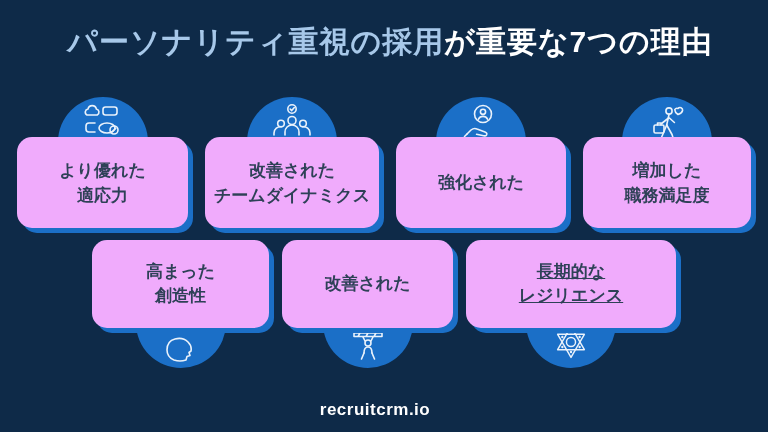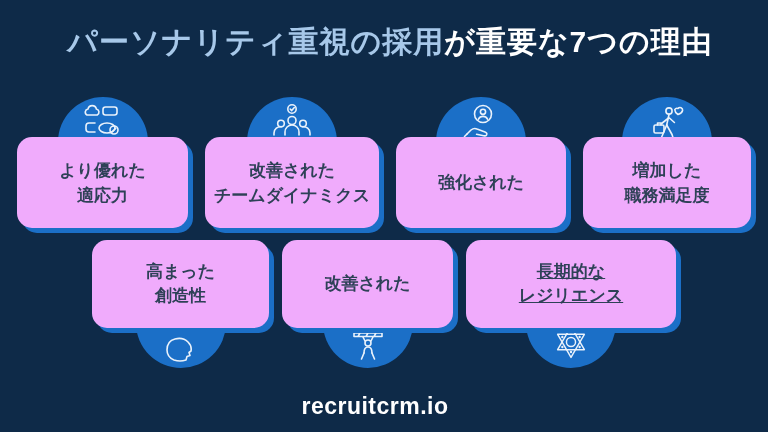--- a/index.html
+++ b/index.html
@@ -39,21 +39,21 @@
   .row2 .card{height:88px;line-height:24px;}
   .w1{width:171px;} .w2{width:174px;} .w3{width:170px;} .w4{width:168px;}
   .w5{width:177px;} .w6{width:171px;} .w7{width:210px;text-decoration:underline;}
 
   .icon{display:block;}
   .icon *{stroke:#EAF2FB;stroke-width:1.6;fill:none;stroke-linecap:round;stroke-linejoin:round;}
   .icon .dot{fill:#EAF2FB;stroke:none;}
 
   .footer{
     position:absolute;bottom:12px;left:0;right:18px;text-align:center;
-    color:#FFFFFF;font-weight:bold;font-size:23px;letter-spacing:.5px;
+    color:#FFFFFF;font-weight:bold;font-size:17px;letter-spacing:.5px;
   }
 </style>
 </head>
 <body>
 
 <div class="stage">
 
   <div class="title">
     <span class="hl">パーソナリティ重視の採用</span><span class="rest">が重要な7つの理由</span>
   </div>

